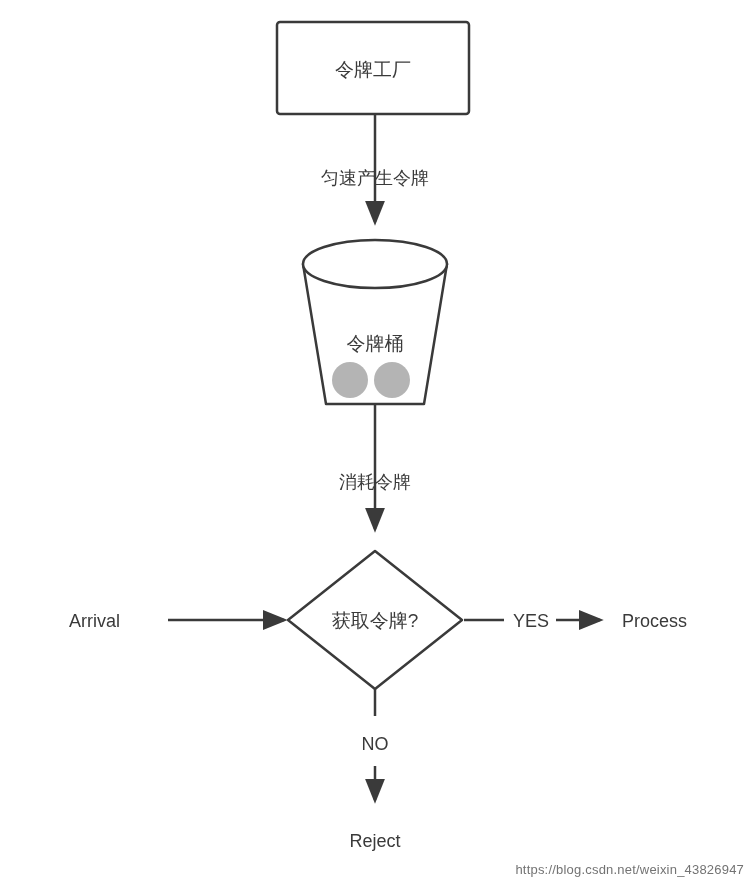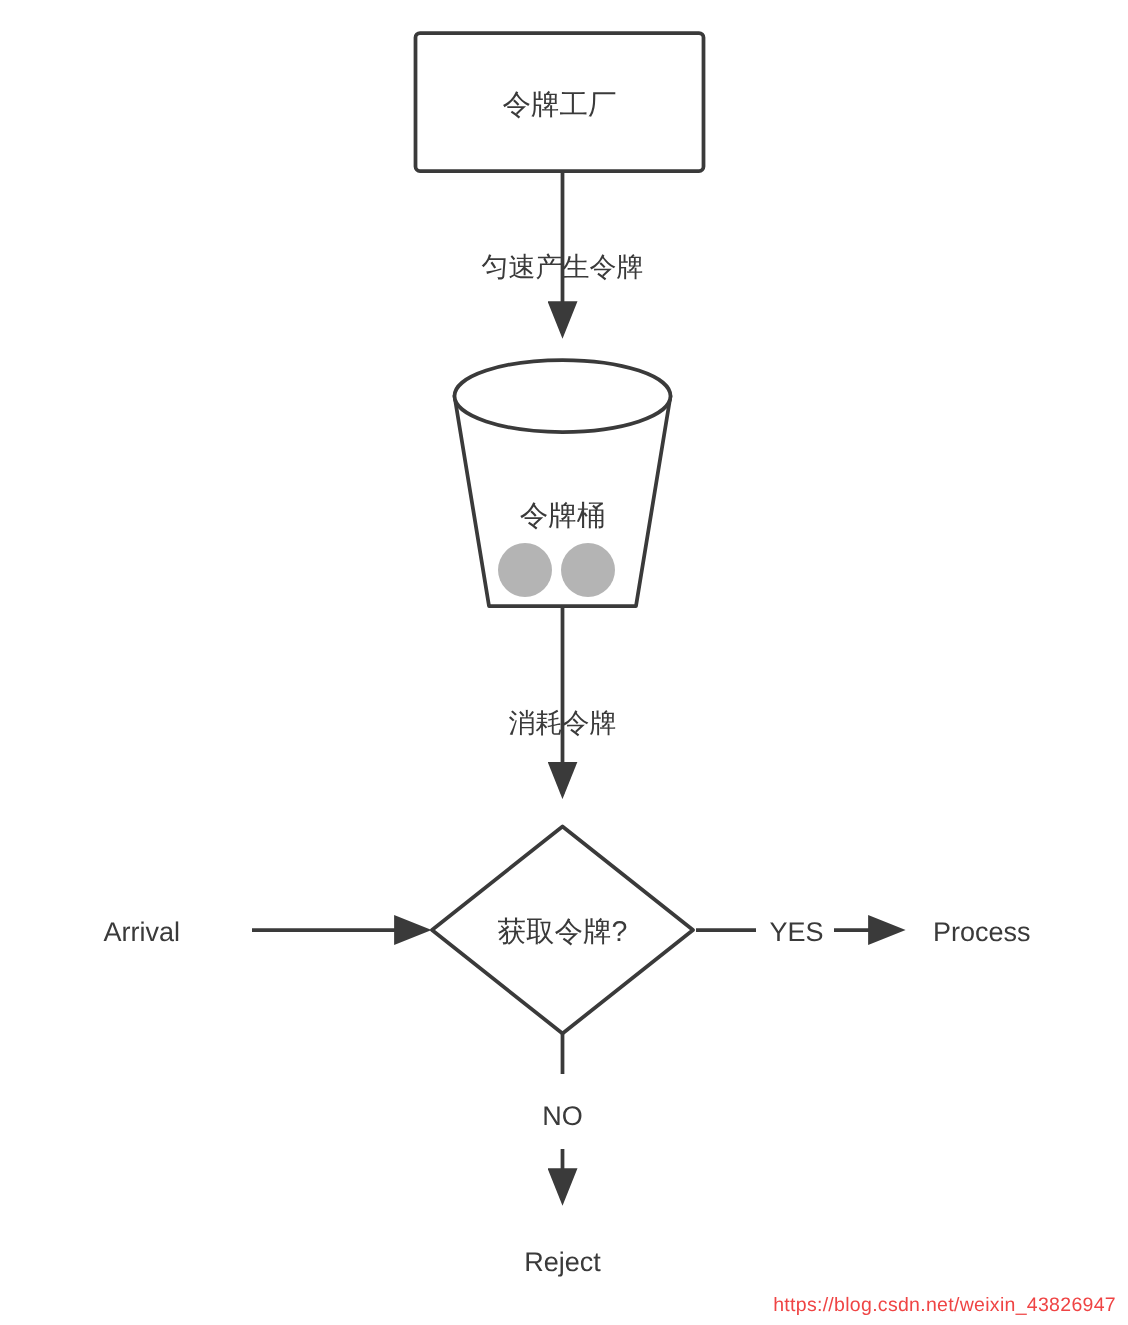--- a/index.html
+++ b/index.html
@@ -39,21 +39,21 @@
     font-family: "Liberation Sans", sans-serif;
     font-size: 18px;
     fill: #3a3a3a;
   }
   .watermark {
     position: absolute;
     right: 8px;
     bottom: 6px;
     font-family: "Liberation Sans", sans-serif;
     font-size: 13px;
-    color: #ef4444;
+    color: #737373;
     letter-spacing: 0.2px;
     user-select: none;
     white-space: nowrap;
   }
 </style>
 </head>
 <body>
 
 <div id="diagram">
 

